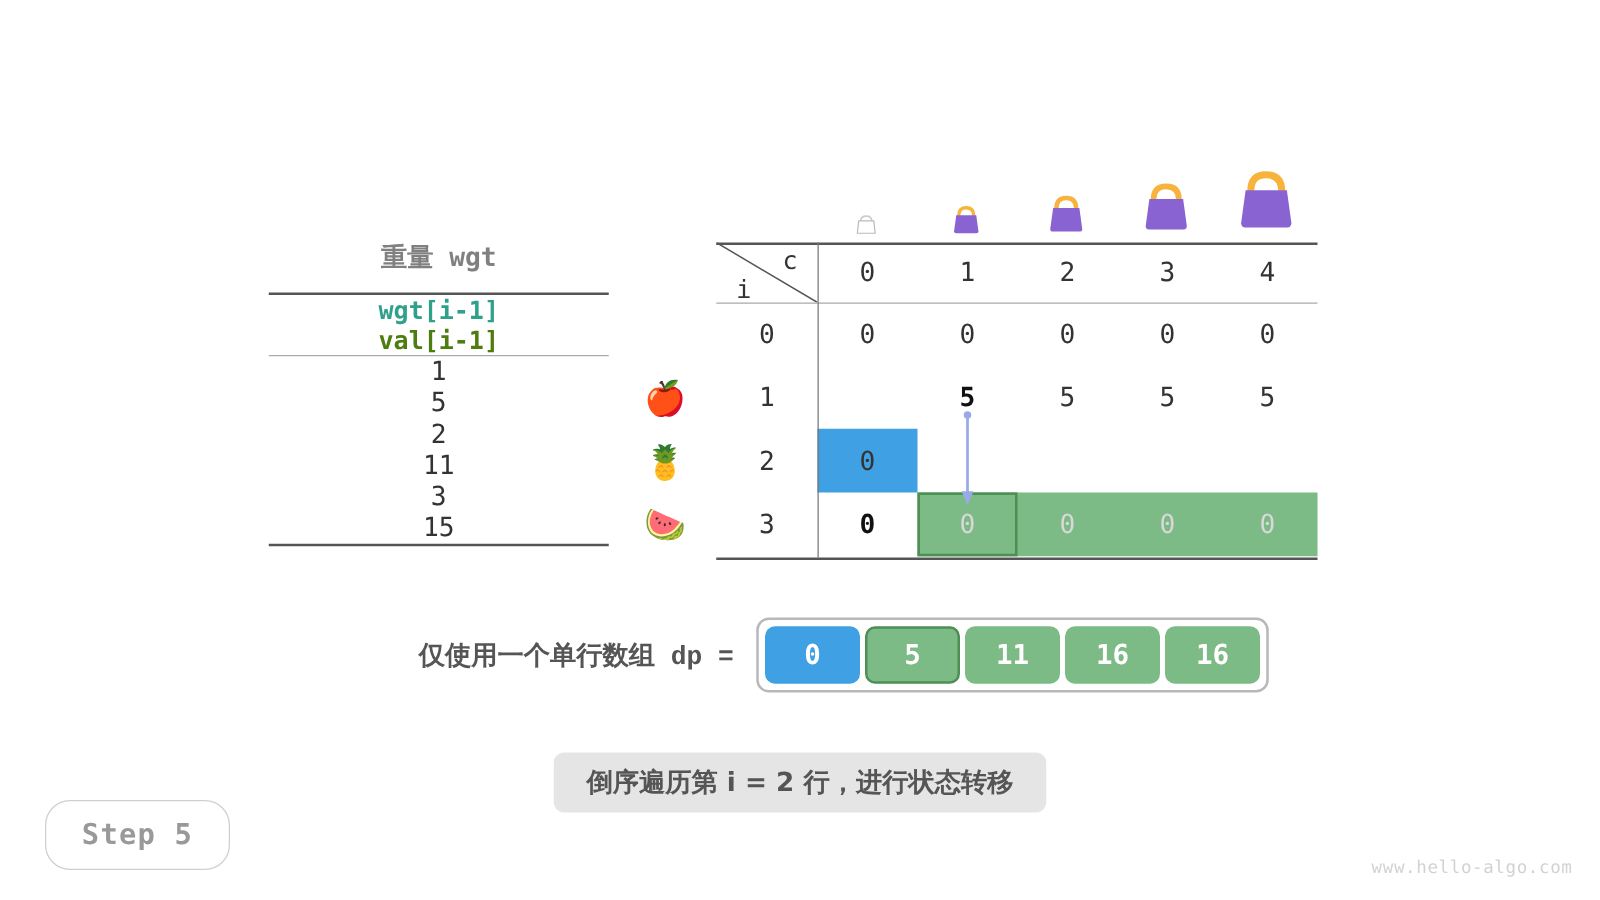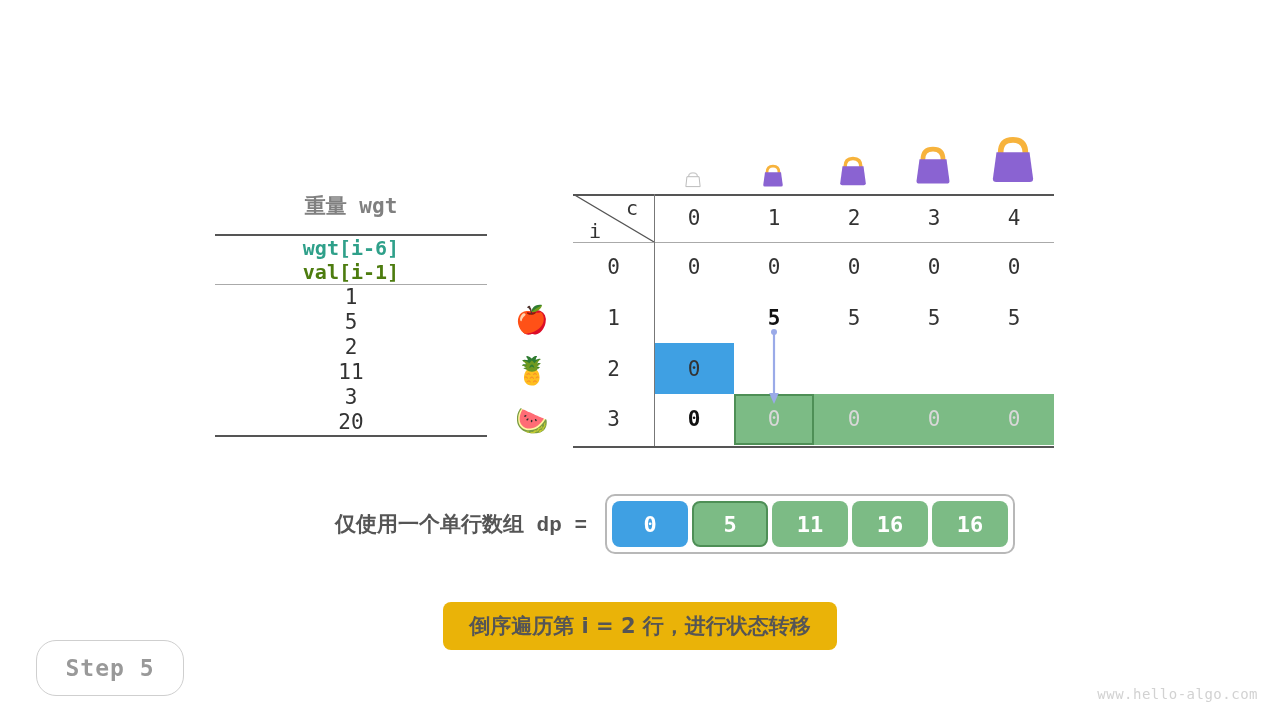--- a/index.html
+++ b/index.html
@@ -174,21 +174,21 @@
   .arr-green-sel{background:#7cbb85;border:2px solid #4e8f56;}
 
   
   #caption{
     position:absolute;
     left:0;right:0; top:602px;
     text-align:center;
   }
   #caption span{
     display:inline-block;
-    background:#eab308;
+    background:#e5e5e5;
     border-radius:8px;
     padding:10px 26px;
     font-size:21px;color:#555;
     font-family:"DejaVu Sans","Liberation Sans",sans-serif;
     font-weight:bold;
   }
 
   
   #step-badge{
     position:absolute;
@@ -213,36 +213,36 @@
 </style>
 </head>
 <body>
 
 <div id="left-table">
   <div class="lt-row lt-head-row">
     <div class="lt-cell">重量 wgt</div>
   </div>
   <div class="rule-thick"></div>
   <div class="lt-row lt-sub-row">
-    <div class="lt-cell lt-wgt-sub">wgt[i-6]</div>
+    <div class="lt-cell lt-wgt-sub">wgt[i-1]</div>
     <div class="lt-cell lt-val-sub">val[i-1]</div>
   </div>
   <div class="rule-thin"></div>
   <div class="lt-body">
     <div class="lt-row">
       <div class="lt-cell">1</div>
       <div class="lt-cell">5</div>
     </div>
     <div class="lt-row">
       <div class="lt-cell">2</div>
       <div class="lt-cell">11</div>
     </div>
     <div class="lt-row">
       <div class="lt-cell">3</div>
-      <div class="lt-cell">20</div>
+      <div class="lt-cell">15</div>
     </div>
   </div>
   <div class="rule-thick"></div>
 </div>
 
 <div id="fruit-col">
   <div class="fruit">🍎</div>
   <div class="fruit">🍍</div>
   <div class="fruit">🍉</div>
 </div>

